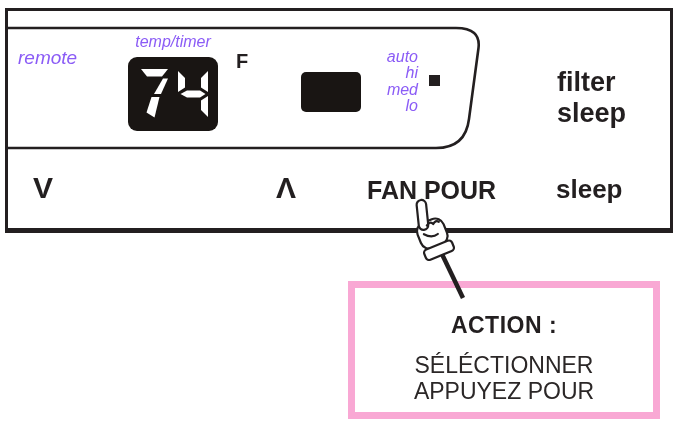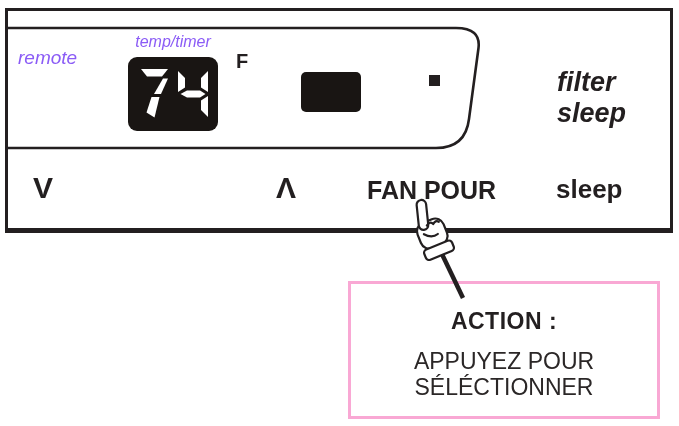--- a/index.html
+++ b/index.html
@@ -9,28 +9,28 @@
   #panel{left:5px;top:8px;width:668px;height:225px;border:3px solid #231f20;border-bottom-width:5px;box-sizing:border-box;background:#fff;}
   .italic-label{font-style:italic;color:#8b5cf6;}
   .bold-label{font-weight:700;color:#231f20;}
   #remote-sensing{left:18px;top:48px;width:96px;font-size:19px;line-height:19px;}
   #temp-timer{left:118px;top:33px;width:110px;text-align:center;font-size:16px;}
   #temp-display{left:128px;top:57px;width:90px;height:74px;background:#191513;border-radius:9px;}
   #unit-f{left:236px;top:50px;font-size:20px;}
   #secondary-display{left:301px;top:72px;width:60px;height:40px;background:#191513;border-radius:5px;}
   #fan-modes{left:336px;top:49px;width:82px;text-align:right;font-size:16px;line-height:16.4px;}
   #fan-indicator{left:429px;top:75px;width:11px;height:11px;background:#231f20;}
-  #filter-reset{left:557px;top:67px;font-size:27px;line-height:31px;font-style:italic;}
+  #filter-reset{left:557px;top:67px;font-size:27px;line-height:31px;}
   .bottom-btn{font-weight:700;white-space:nowrap;}
   #btn-down{left:33px;top:171px;font-size:30px;}
   #btn-onoff{left:120px;top:175px;font-size:26px;letter-spacing:-0.5px;}
   #btn-up{left:276px;top:171px;font-size:30px;}
   #btn-fan{left:367px;top:176px;font-size:25px;}
   #btn-sleep{left:556px;top:174px;font-size:26px;}
-  #callout-box{left:348px;top:281px;width:312px;height:138px;border:3px solid #f9a8d4;box-sizing:border-box;background:#fff;text-align:center;}
+  #callout-box{left:348px;top:281px;width:312px;height:138px;border:7px solid #f9a8d4;box-sizing:border-box;background:#fff;text-align:center;}
   #callout-title{margin-top:24px;font-size:23px;font-weight:700;letter-spacing:0.5px;}
   #callout-body{margin-top:13px;font-size:23px;line-height:26px;color:#2b2727;}
   #overlay{left:0;top:0;width:679px;height:426px;pointer-events:none;}
 </style>
 </head>
 <body>
 
 <div id="stage">
 
   <div id="panel" class="abs"></div>
@@ -54,38 +54,44 @@
           <polygon points="2.5,25 9,21.5 22,21.5 27.5,25 22,28.5 9,28.5" fill="#ffffff"></polygon>
           <polygon points="30,27 30,48 23,41 23,31.5" fill="#ffffff"></polygon>
         </g>
       </svg>
   </div>
 
   <div id="unit-f" class="abs bold-label">F</div>
 
   <div id="secondary-display" class="abs"></div>
 
+  <div id="fan-modes" class="abs italic-label">
+    <div>auto</div>
+    <div>hi</div>
+    <div>med</div>
+    <div>lo</div>
+  </div>
 
   <div id="fan-indicator" class="abs"></div>
 
   <div id="filter-reset" class="abs bold-label">
     <div>filter</div>
     <div>sleep</div>
   </div>
 
   <div id="btn-down" class="abs bottom-btn">V</div>
   <div id="btn-up" class="abs bottom-btn">Λ</div>
   <div id="btn-fan" class="abs bottom-btn">FAN POUR</div>
   <div id="btn-sleep" class="abs bottom-btn">sleep</div>
 
   <div id="callout-box" class="abs">
     <div id="callout-title">ACTION :</div>
     <div id="callout-body">
+      <div>SÉLÉCTIONNER</div>
       <div>APPUYEZ POUR</div>
-      <div>SÉLÉCTIONNER</div>
     </div>
   </div>
 
   <svg id="overlay" class="abs" width="679" height="426" viewBox="0 0 679 426">
 
     <path d="M8,28 H456 Q481,28 478.5,48 L469,119 Q465.5,148 436,148 H8" fill="none" stroke="#231f20" stroke-width="2.6"></path>
 
     <line x1="440" y1="250" x2="463" y2="298" stroke="#231f20" stroke-width="4.5"></line>
 
     <g transform="translate(416,204) rotate(-22)" stroke="#231f20" stroke-width="2.2" fill="#ffffff" stroke-linejoin="round" stroke-linecap="round">

